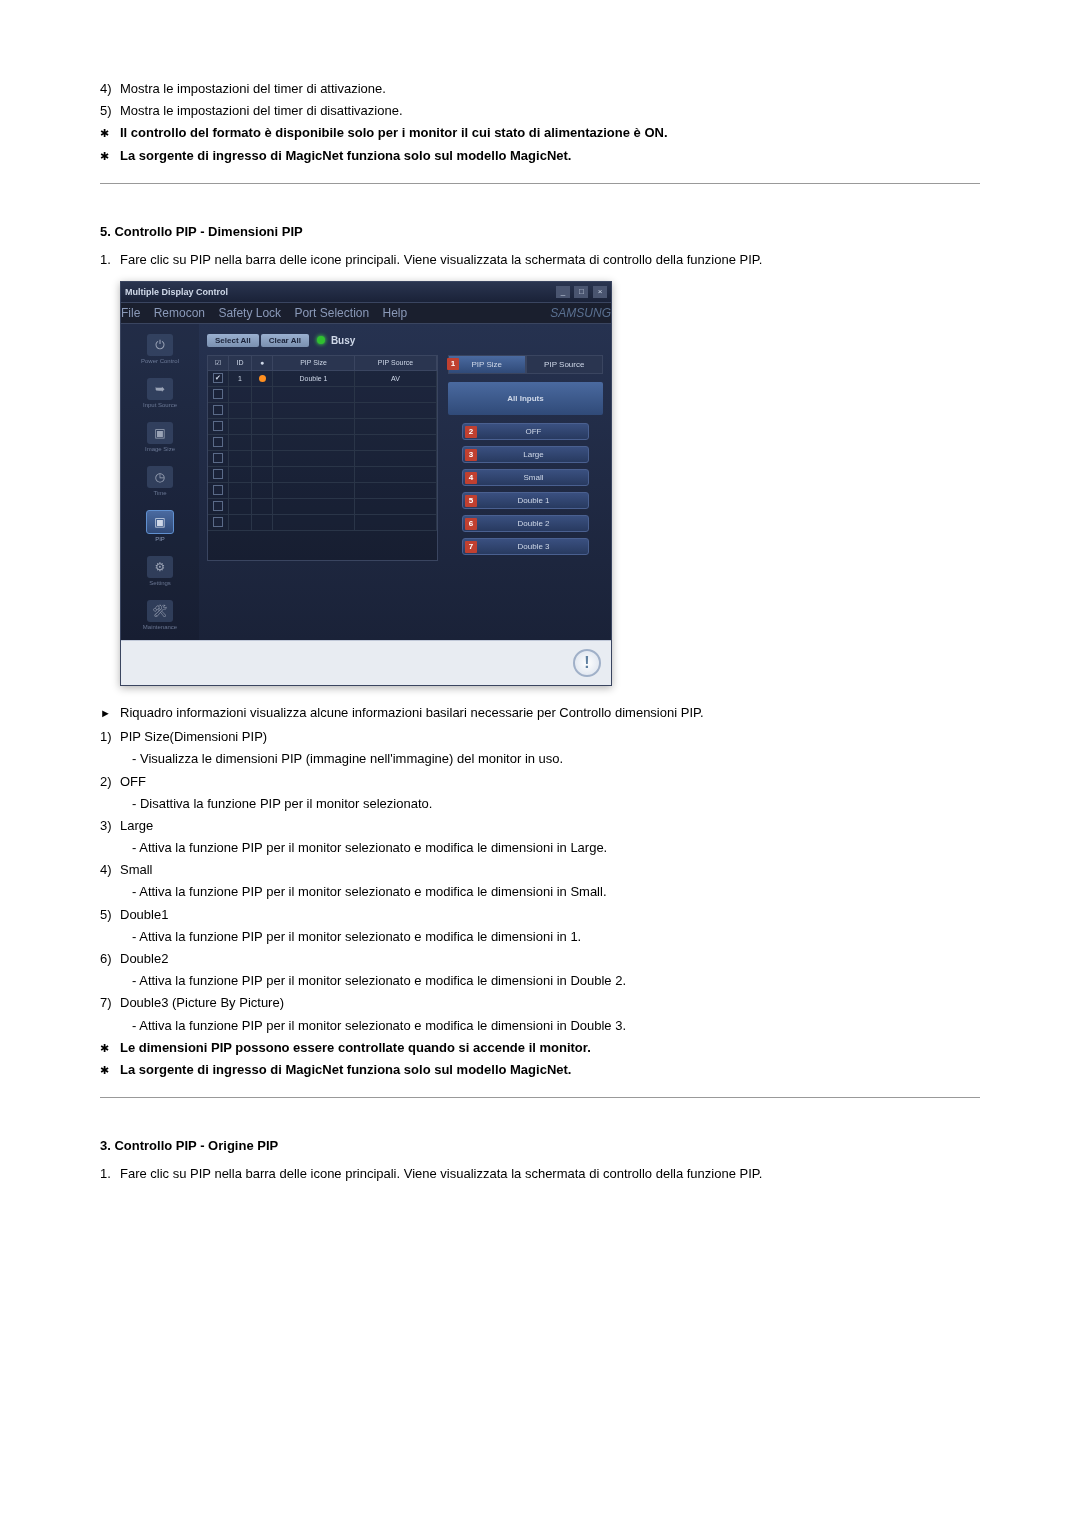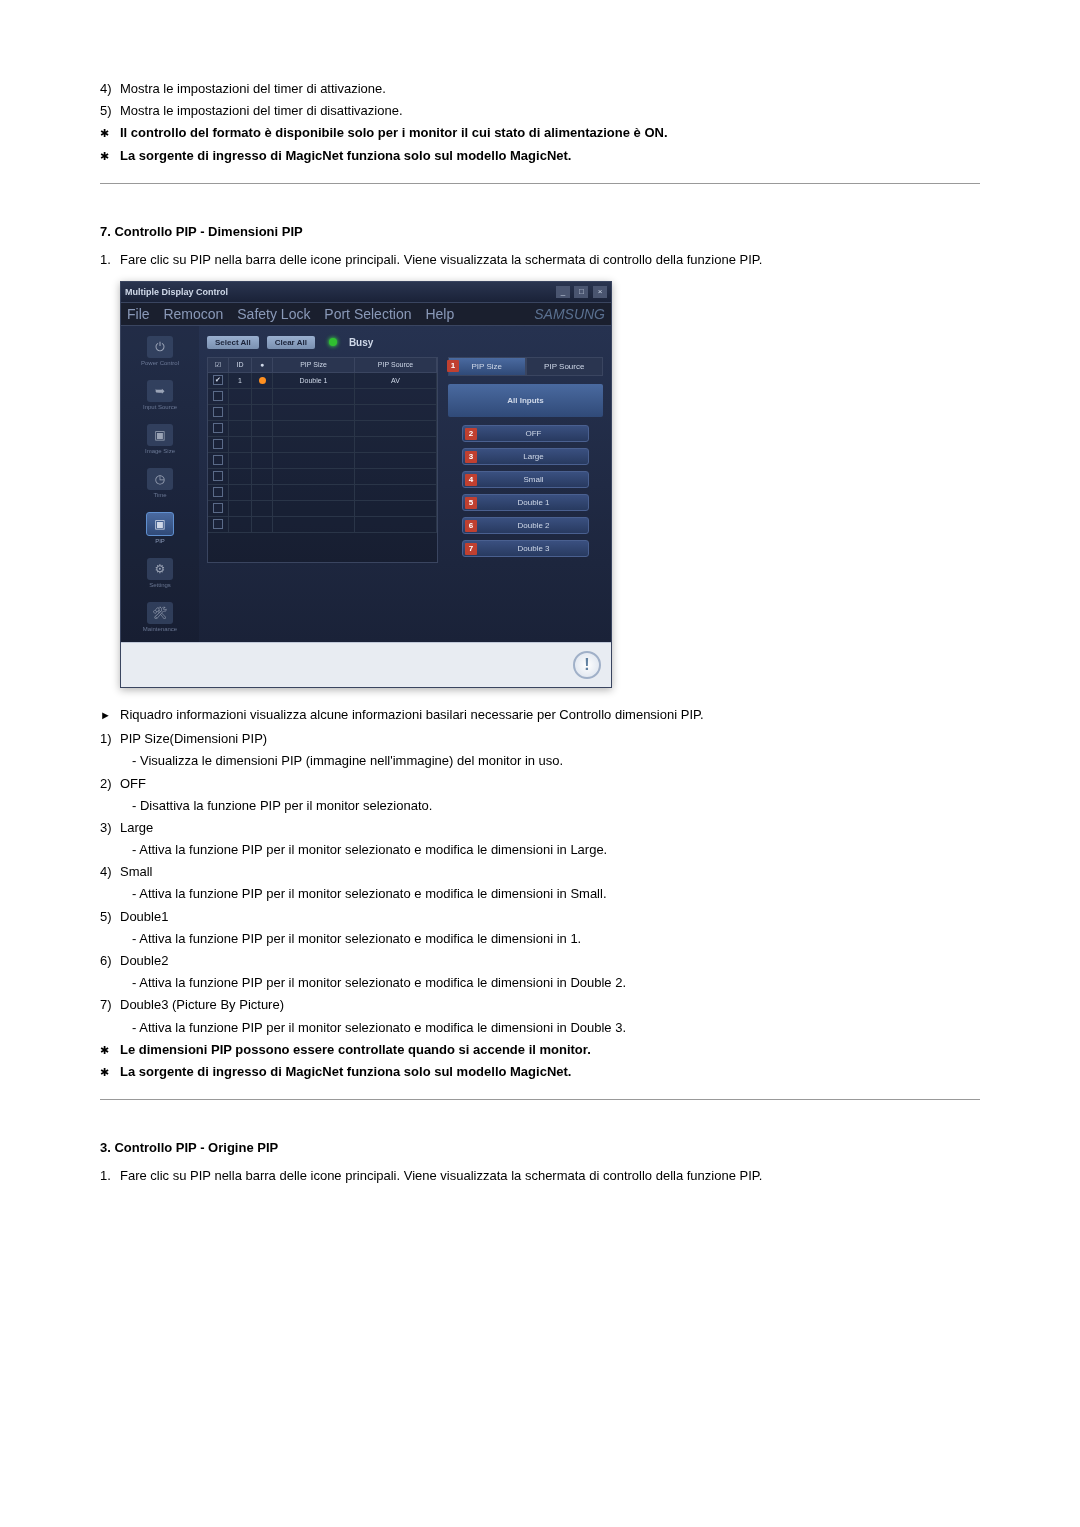--- a/index.html
+++ b/index.html
@@ -101,22 +101,22 @@
     height: 12px;
     background: #4a5570;
     margin-left: 2px;
     text-align: center;
     font-size: 8px;
     line-height: 12px;
   }
   .menubar {
     display: flex;
     justify-content: space-between;
-    padding: 3px 6px;
-    font-size: 14px;
+    padding: 3px 0;
+    font-size: 12px;
     color: #8a99b8;
     border-bottom: 1px solid #3a4560;
   }
   .menubar .menus span { margin-right: 10px; }
   .menubar .brand { color: #5a7090; font-style: italic; }
   .app-body {
     display: flex;
     background: linear-gradient(#263250, #1a2238);
     min-height: 250px;
   }
@@ -157,21 +157,21 @@
     font-size: 6px;
     color: #8a99b8;
     text-align: center;
   }
   .main-area {
     flex: 1;
     padding: 10px 8px;
   }
   .top-buttons {
     display: flex;
-    gap: 8px;
+    gap: 2px;
     align-items: center;
     margin-bottom: 8px;
   }
   .btn {
     background: linear-gradient(#9ab0d0, #7a90b0);
     color: #1a2238;
     padding: 2px 8px;
     border-radius: 2px;
     font-size: 8px;
     font-weight: bold;
@@ -326,21 +326,21 @@
     <span class="bullet">✱</span>
     <span class="text">Il controllo del formato è disponibile solo per i monitor il cui stato di alimentazione è ON.</span>
   </div>
   <div class="bullet-row">
     <span class="bullet">✱</span>
     <span class="text">La sorgente di ingresso di MagicNet funziona solo sul modello MagicNet.</span>
   </div>
 
   <hr class="sep">
 
-  <div class="section-title">7. Controllo PIP - Dimensioni PIP</div>
+  <div class="section-title">5. Controllo PIP - Dimensioni PIP</div>
   <div class="list-row">
     <span class="marker">1.</span>
     <span class="text">
       <span>Fare clic su PIP nella barra delle icone principali. Viene visualizzata la schermata di controllo della funzione PIP.</span><br>
     </span>
   </div>
 
   <div class="app-window">
     <div class="titlebar">
       <span class="title">Multiple Display Control</span>

